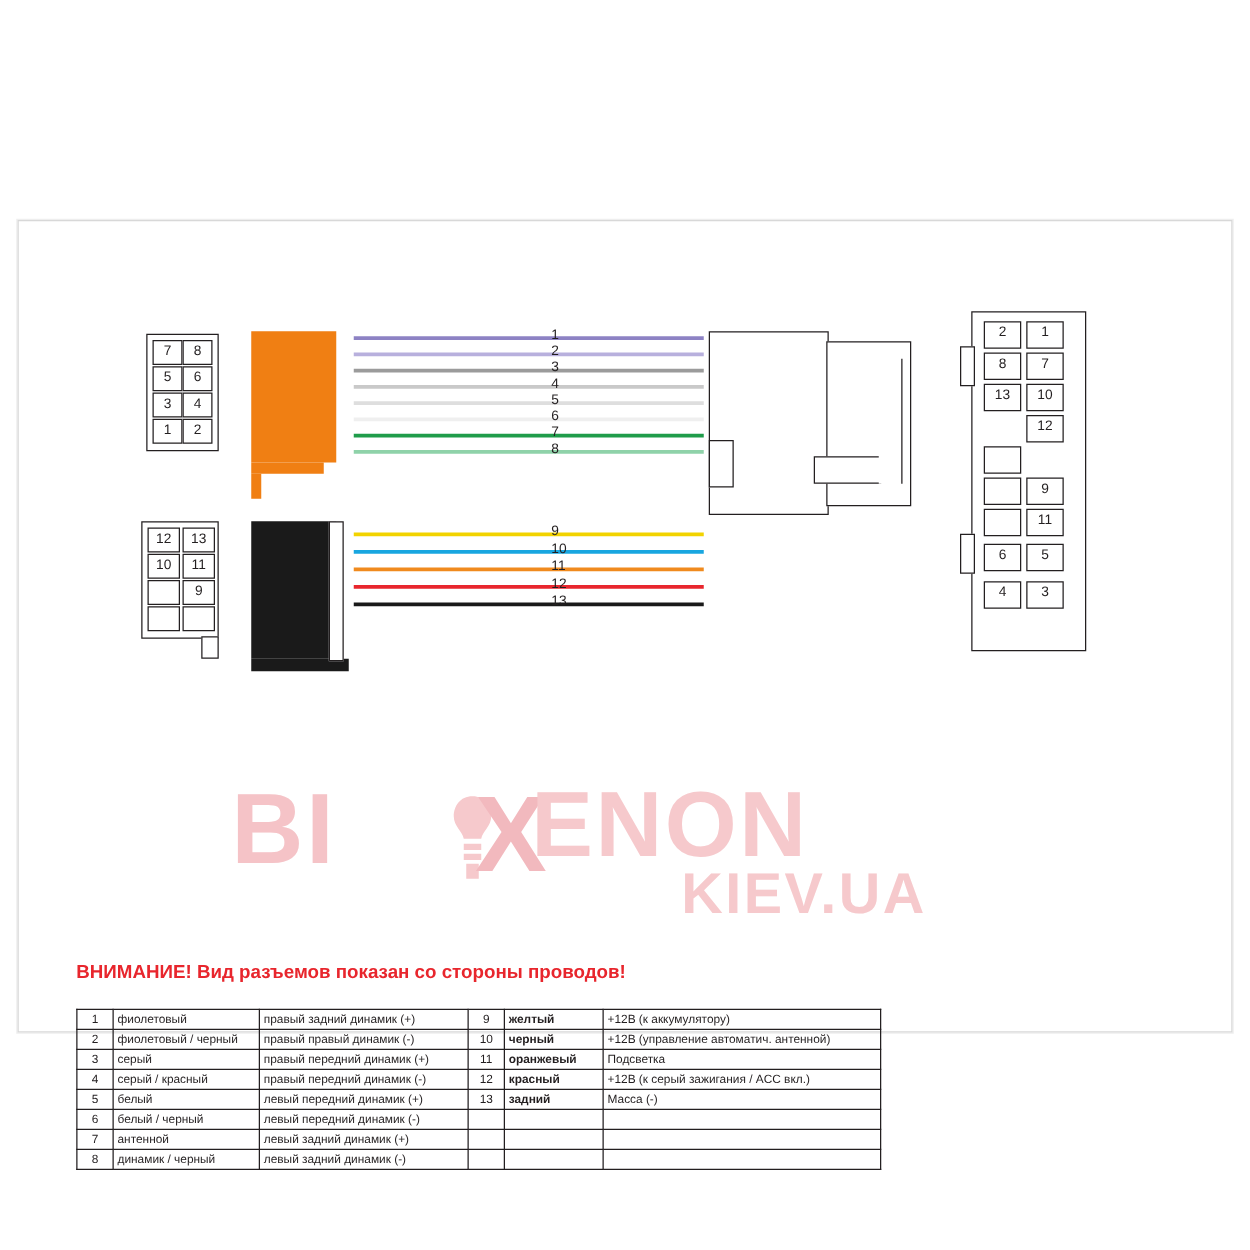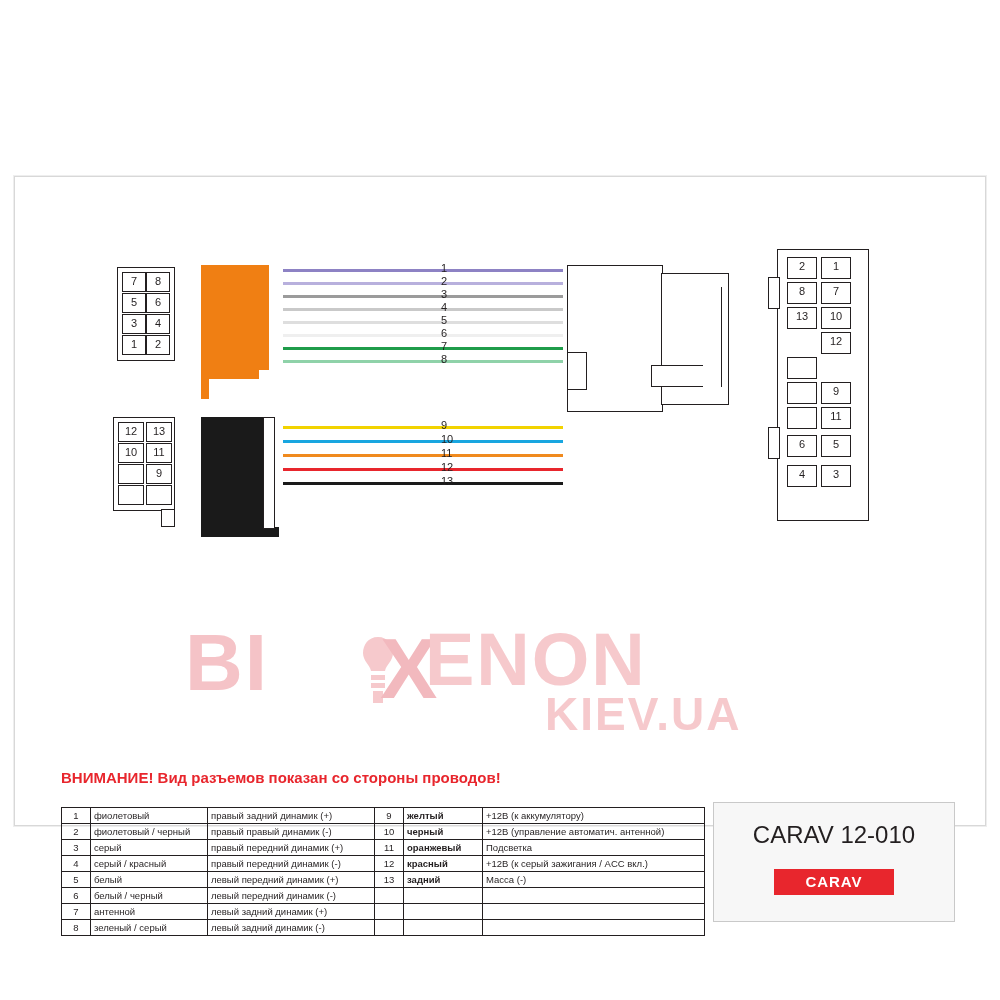--- a/index.html
+++ b/index.html
@@ -274,28 +274,24 @@
         <tr>
           <td class="c-num">7</td>
           <td class="c-col">антенной</td>
           <td class="c-desc">левый задний динамик (+)</td>
           <td class="c-num2"></td>
           <td class="c-col2"></td>
           <td class="c-desc2"></td>
         </tr>
         <tr>
           <td class="c-num">8</td>
-          <td class="c-col">зеленый / серый</td>
+          <td class="c-col">динамик / черный</td>
           <td class="c-desc">левый задний динамик (-)</td>
           <td class="c-num2"></td>
           <td class="c-col2"></td>
           <td class="c-desc2"></td>
         </tr>
       </tbody>
     </table>
 
-    <div id="logo-panel">
-      <div id="logo-title">CARAV 12-010</div>
-      <div id="logo-badge">CARAV</div>
-    </div>
 
   </div>
 </div>
 
 </body></html>

